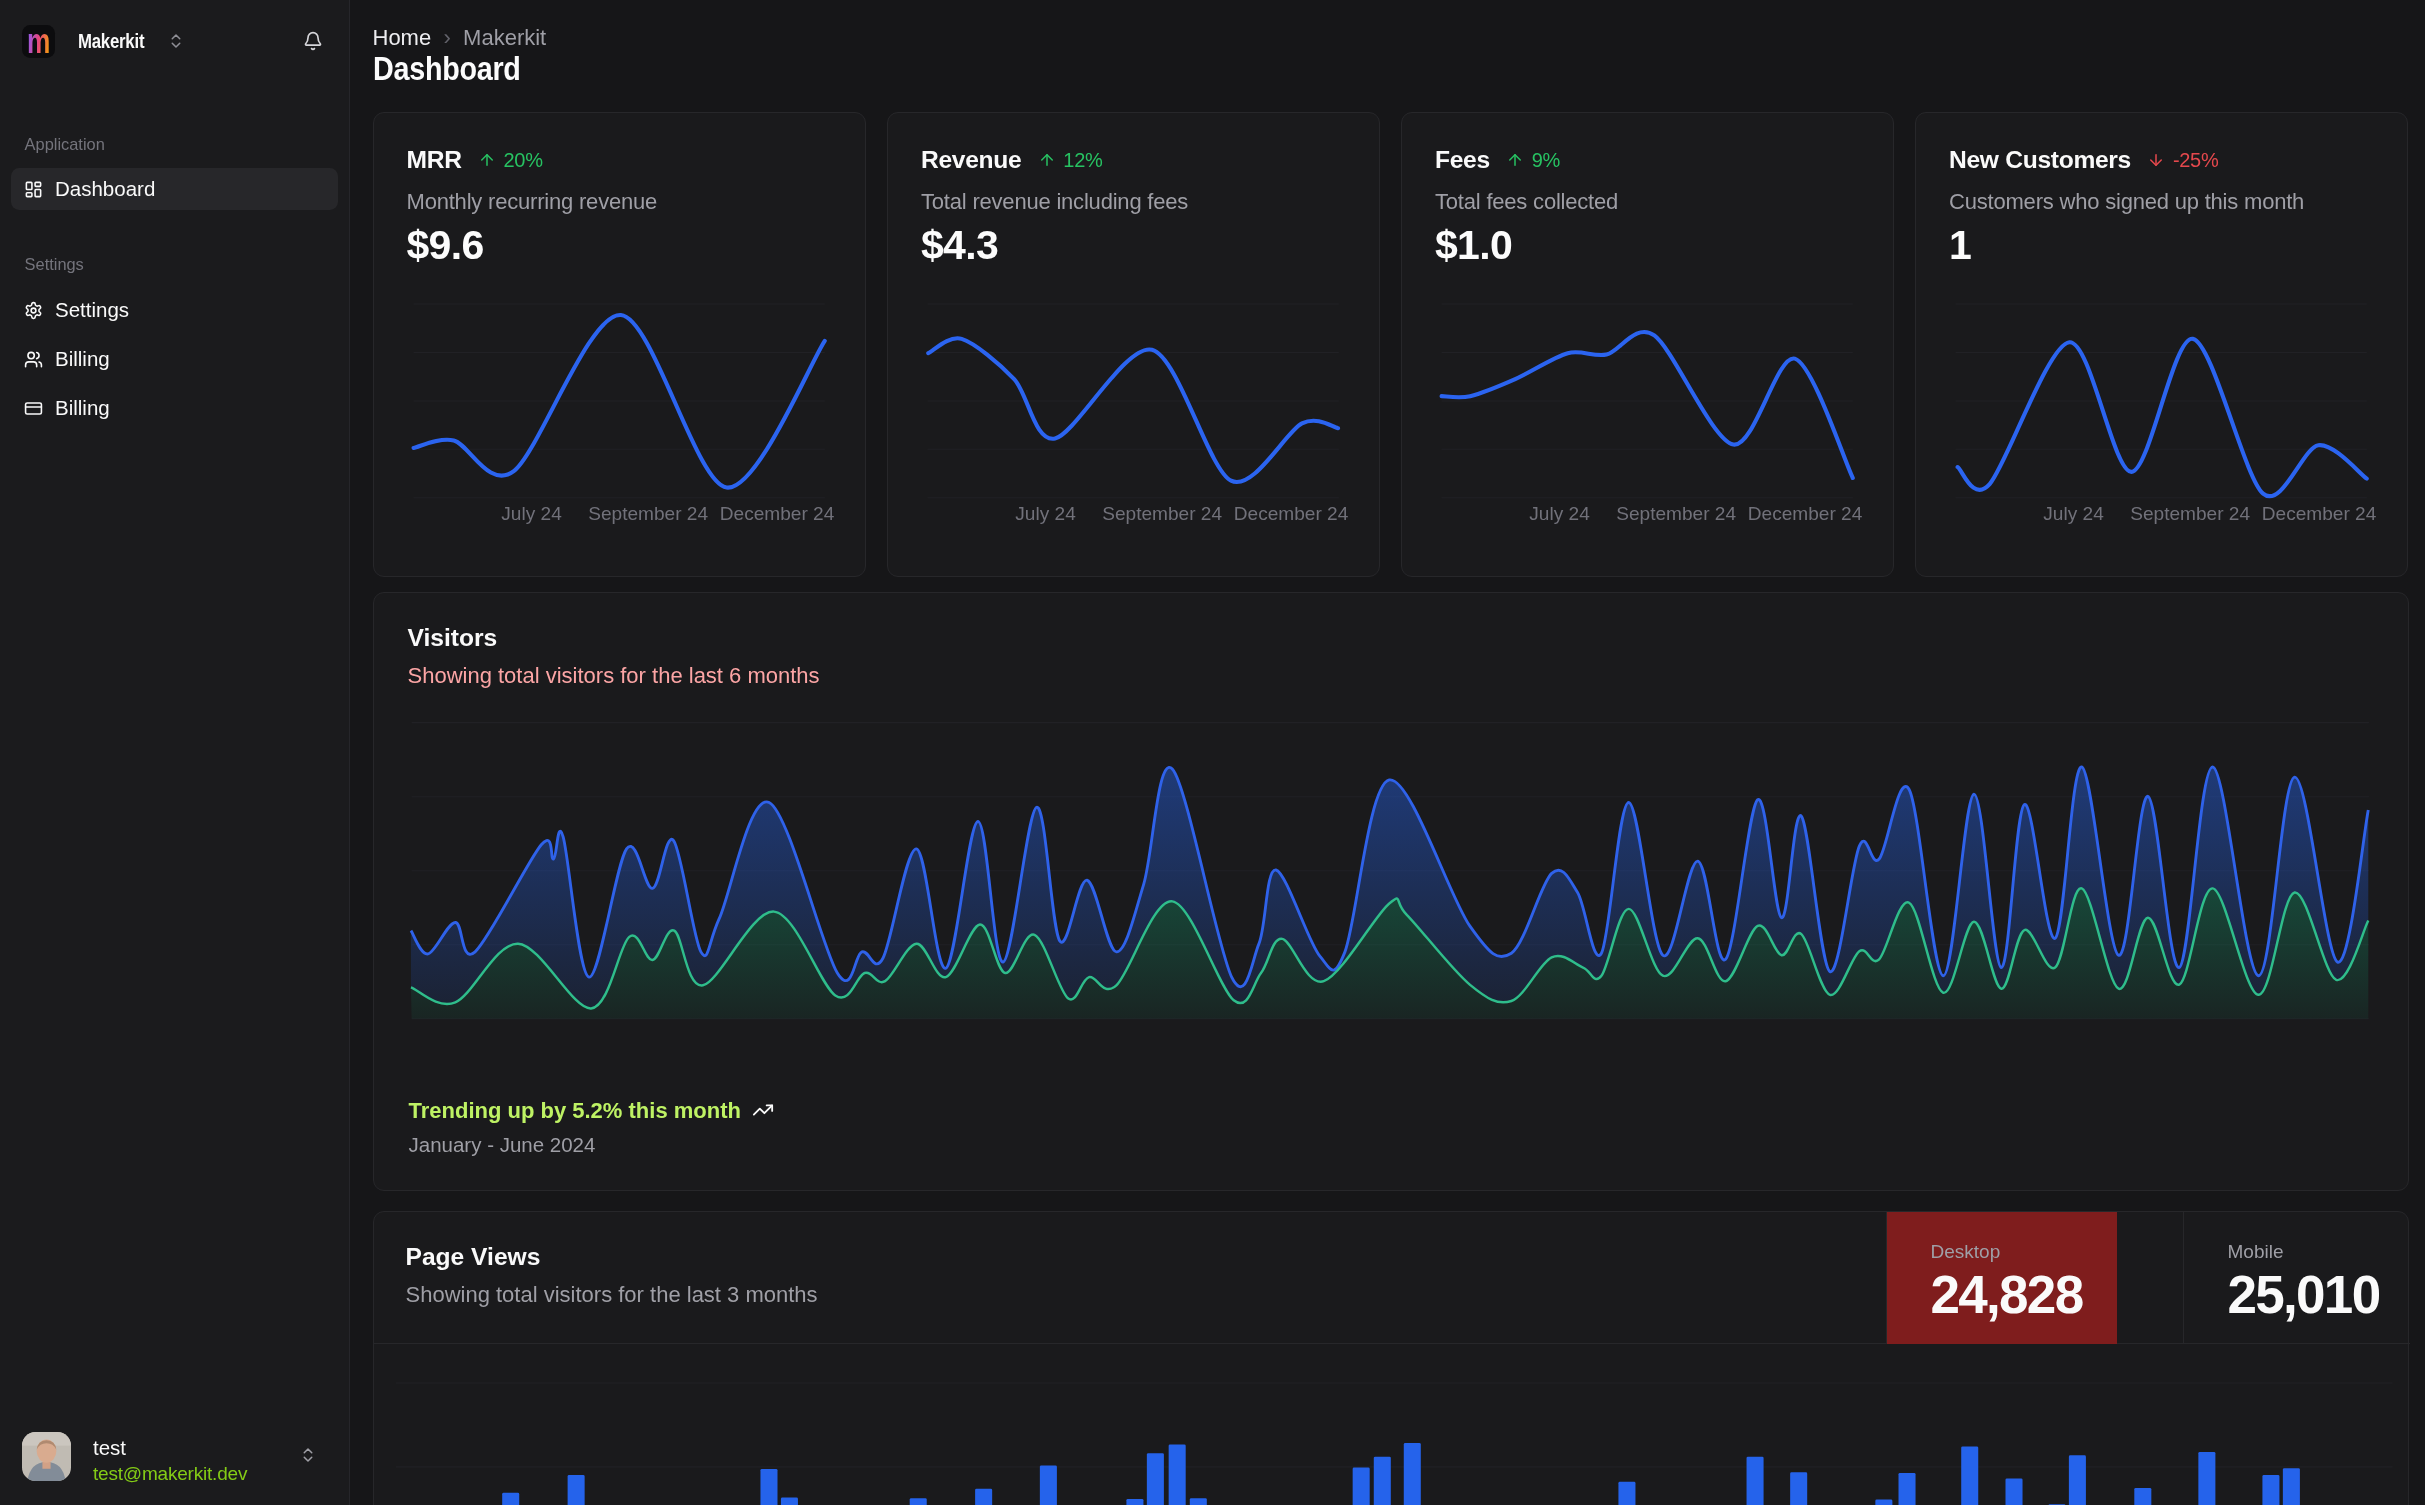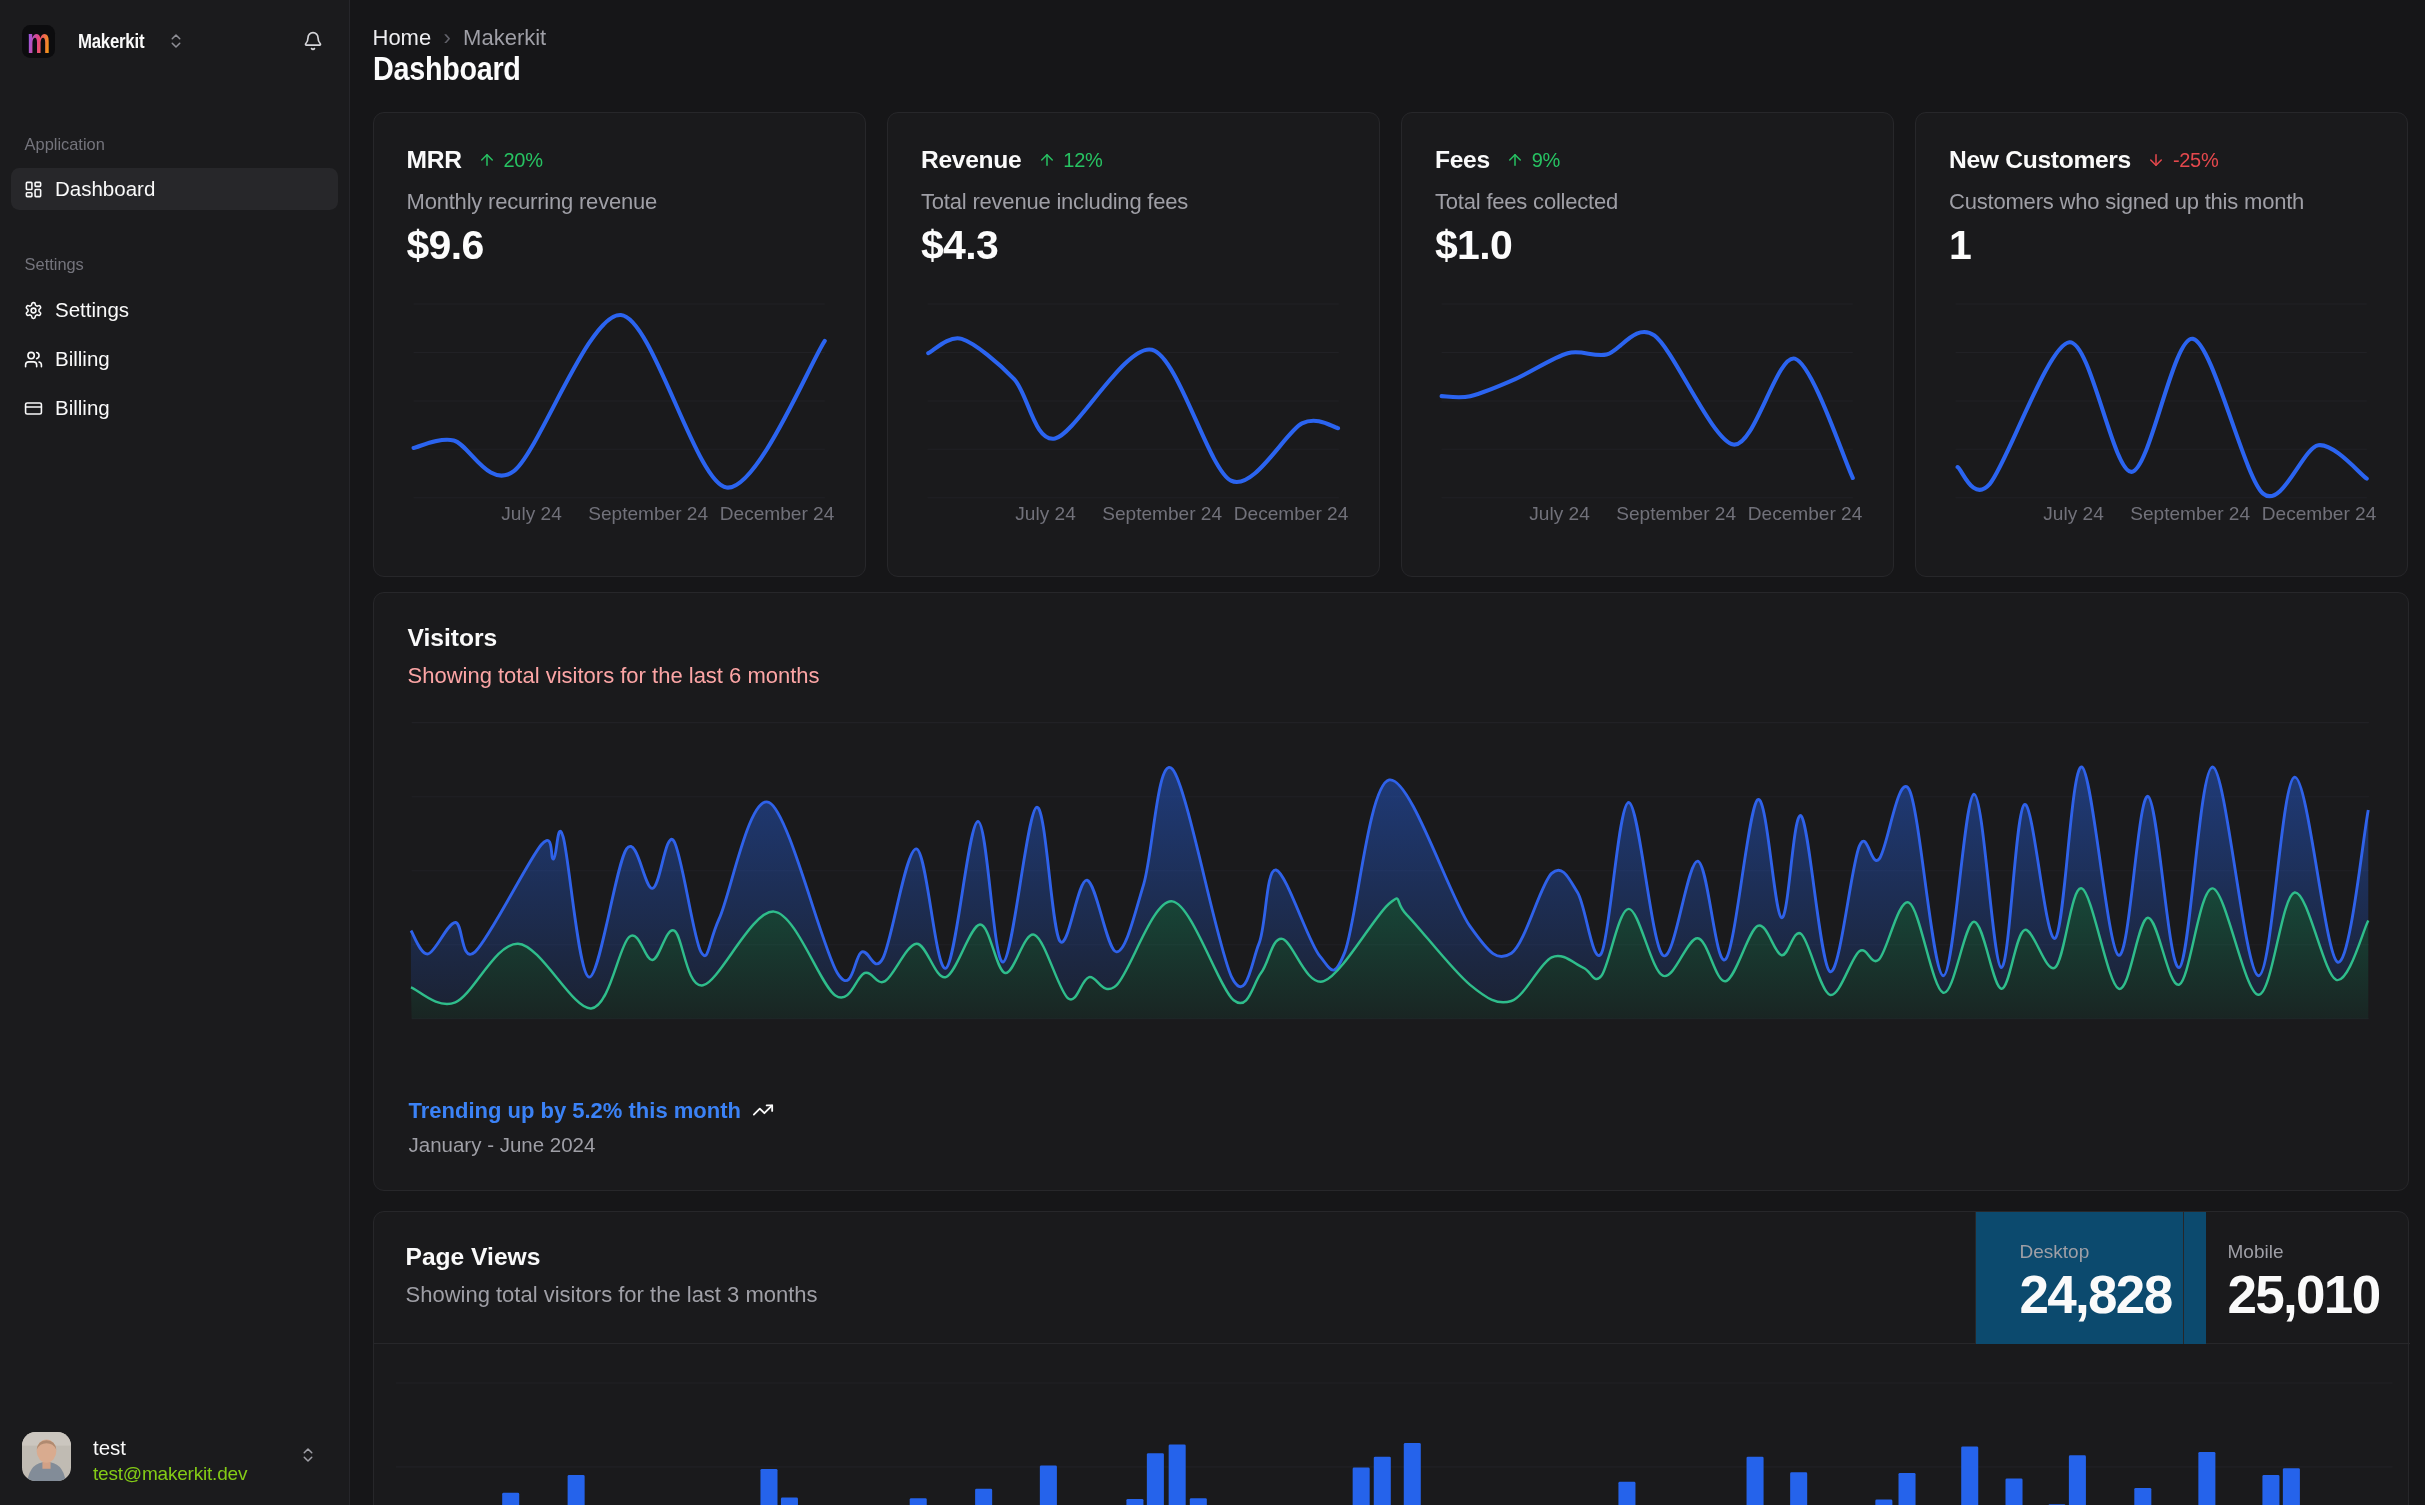--- a/index.html
+++ b/index.html
@@ -40,29 +40,29 @@
 .badge.up { color:#27c262; } .badge.down { color:#e5484d; }
 .badge svg { vertical-align:-2.7px; margin-right:7.5px; }
 .stat .desc { position:absolute; left:33px; top:76px; font-size:22px; color:#9f9fa6; letter-spacing:-0.2px; }
 .stat .val { position:absolute; left:33px; top:109px; font-size:41px; font-weight:700; color:#fcfcfc; letter-spacing:-0.7px; }
 .stat svg.chart { position:absolute; left:0; top:0; }
 .xlab { font-size:28px; fill:#71717a; text-anchor:middle; }
 .grid { stroke:#212125; stroke-width:1.5; }
 .vis { top:592px; width:2036px; height:599px; }
 .vis .vt { position:absolute; left:34px; top:31px; font-size:24.6px; font-weight:700; }
 .vis .vd { position:absolute; left:34px; top:70px; font-size:22px; color:#fca5a5; }
-.vis .trend { position:absolute; left:35px; top:505px; font-size:22px; font-weight:700; color:#3b82f6; }
+.vis .trend { position:absolute; left:35px; top:505px; font-size:22px; font-weight:700; color:#bef264; }
 .vis .trend svg { vertical-align:-3.4px; margin-left:11px; }
 .vis .range { position:absolute; left:35px; top:540px; font-size:20.5px; color:#9f9fa6; }
 .pv { top:1211px; width:2036px; height:355px; }
 .pv .head { position:absolute; left:0; top:0; width:2036px; height:132px; border-bottom:0.7px solid #27272a; }
 .pv .vt { position:absolute; left:32px; top:31px; font-size:24.6px; font-weight:700; }
 .pv .vd { position:absolute; left:32px; top:70px; font-size:22px; color:#9f9fa6; }
 .pv .box { position:absolute; top:0; height:132px; border-left:0.7px solid #27272a; }
-.pv .box.desktop { left:1601px; width:231px; background:#0c4a6e; }
+.pv .box.desktop { left:1512px; width:231px; background:#7f1d1d; }
 .pv .box.mobile { left:1809px; width:226px; border-top-right-radius:11px; }
 .pv .bl { position:absolute; left:44px; top:29px; font-size:19px; color:#9f9fa6; }
 .pv .bv { position:absolute; left:44px; top:52px; font-size:53px; font-weight:700; letter-spacing:-1.7px; }
 </style>
 </head>
 <body>
 <div class="sidebar">
   <div class="sb-head">
     <div class="logo"><span>m</span></div>
     <div class="sb-title">Makerkit</div>

